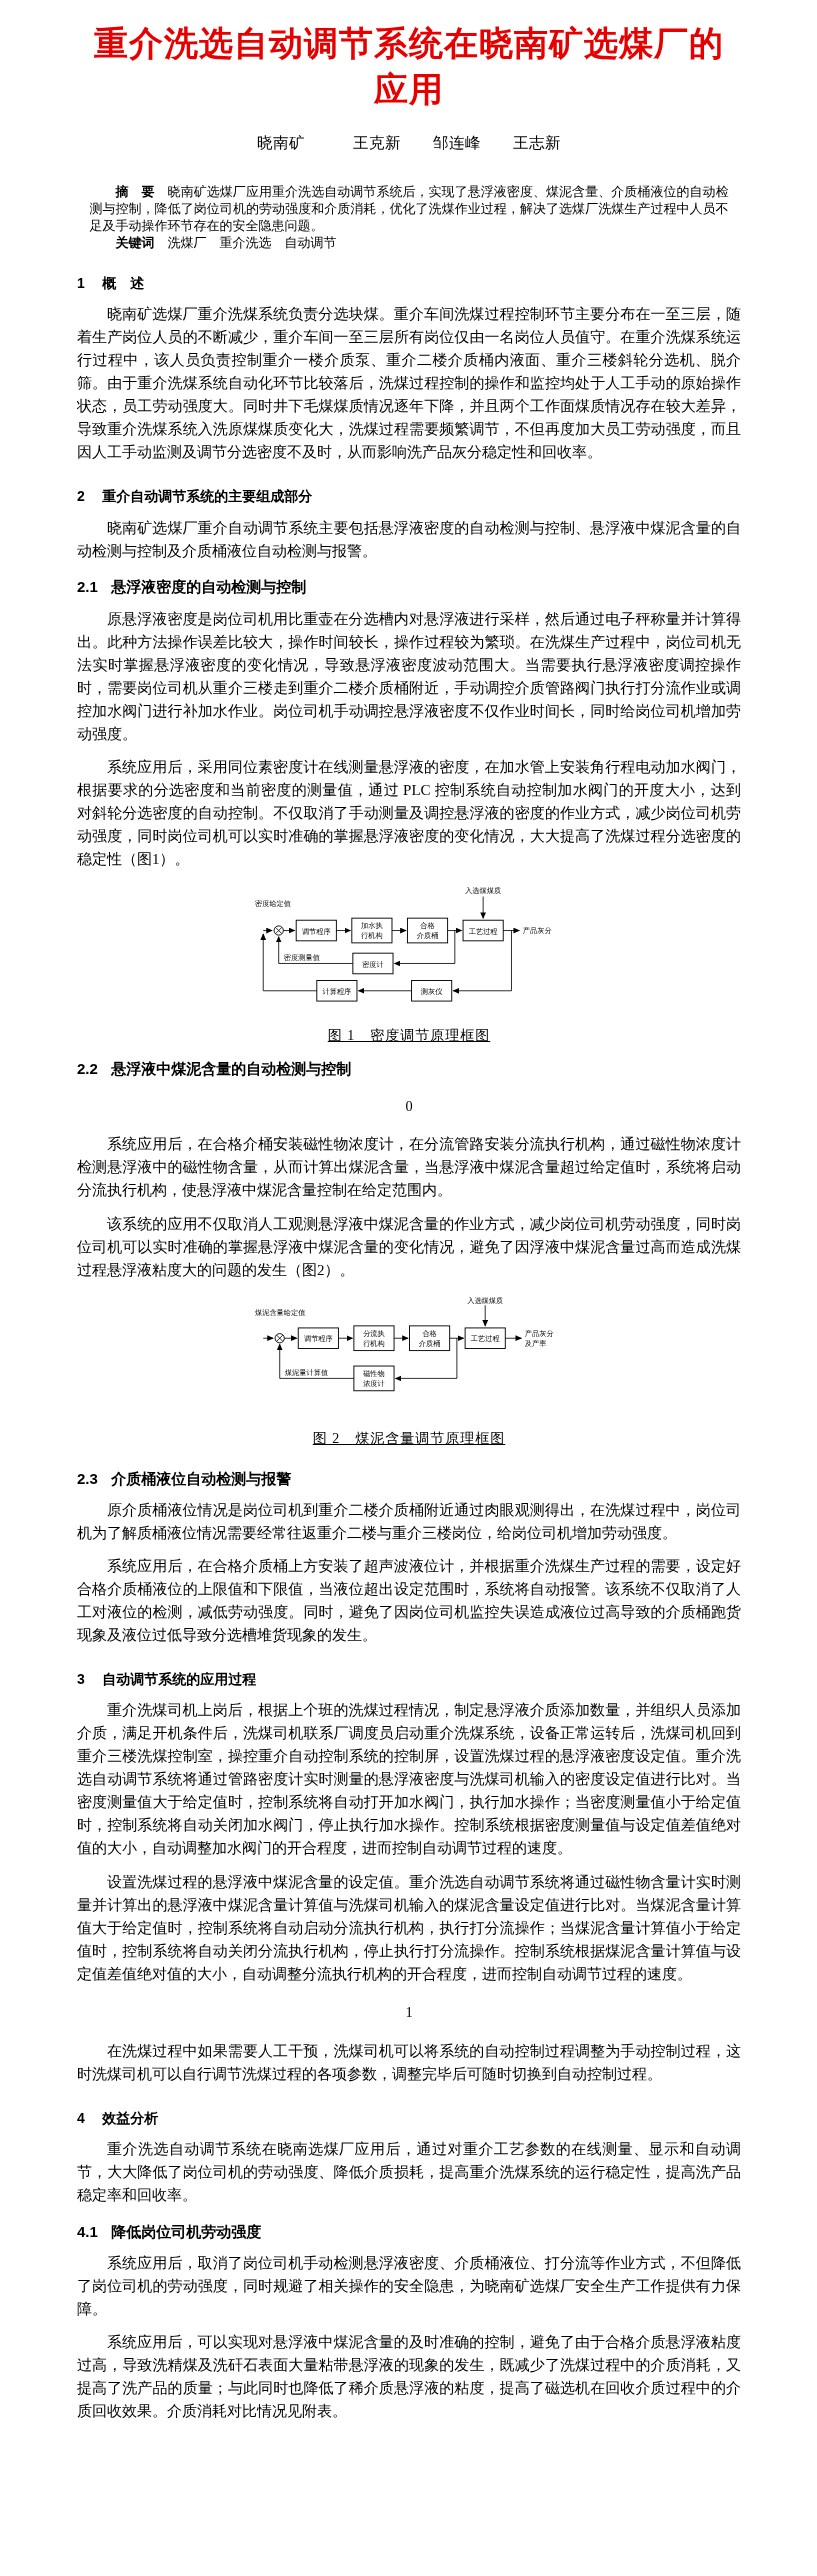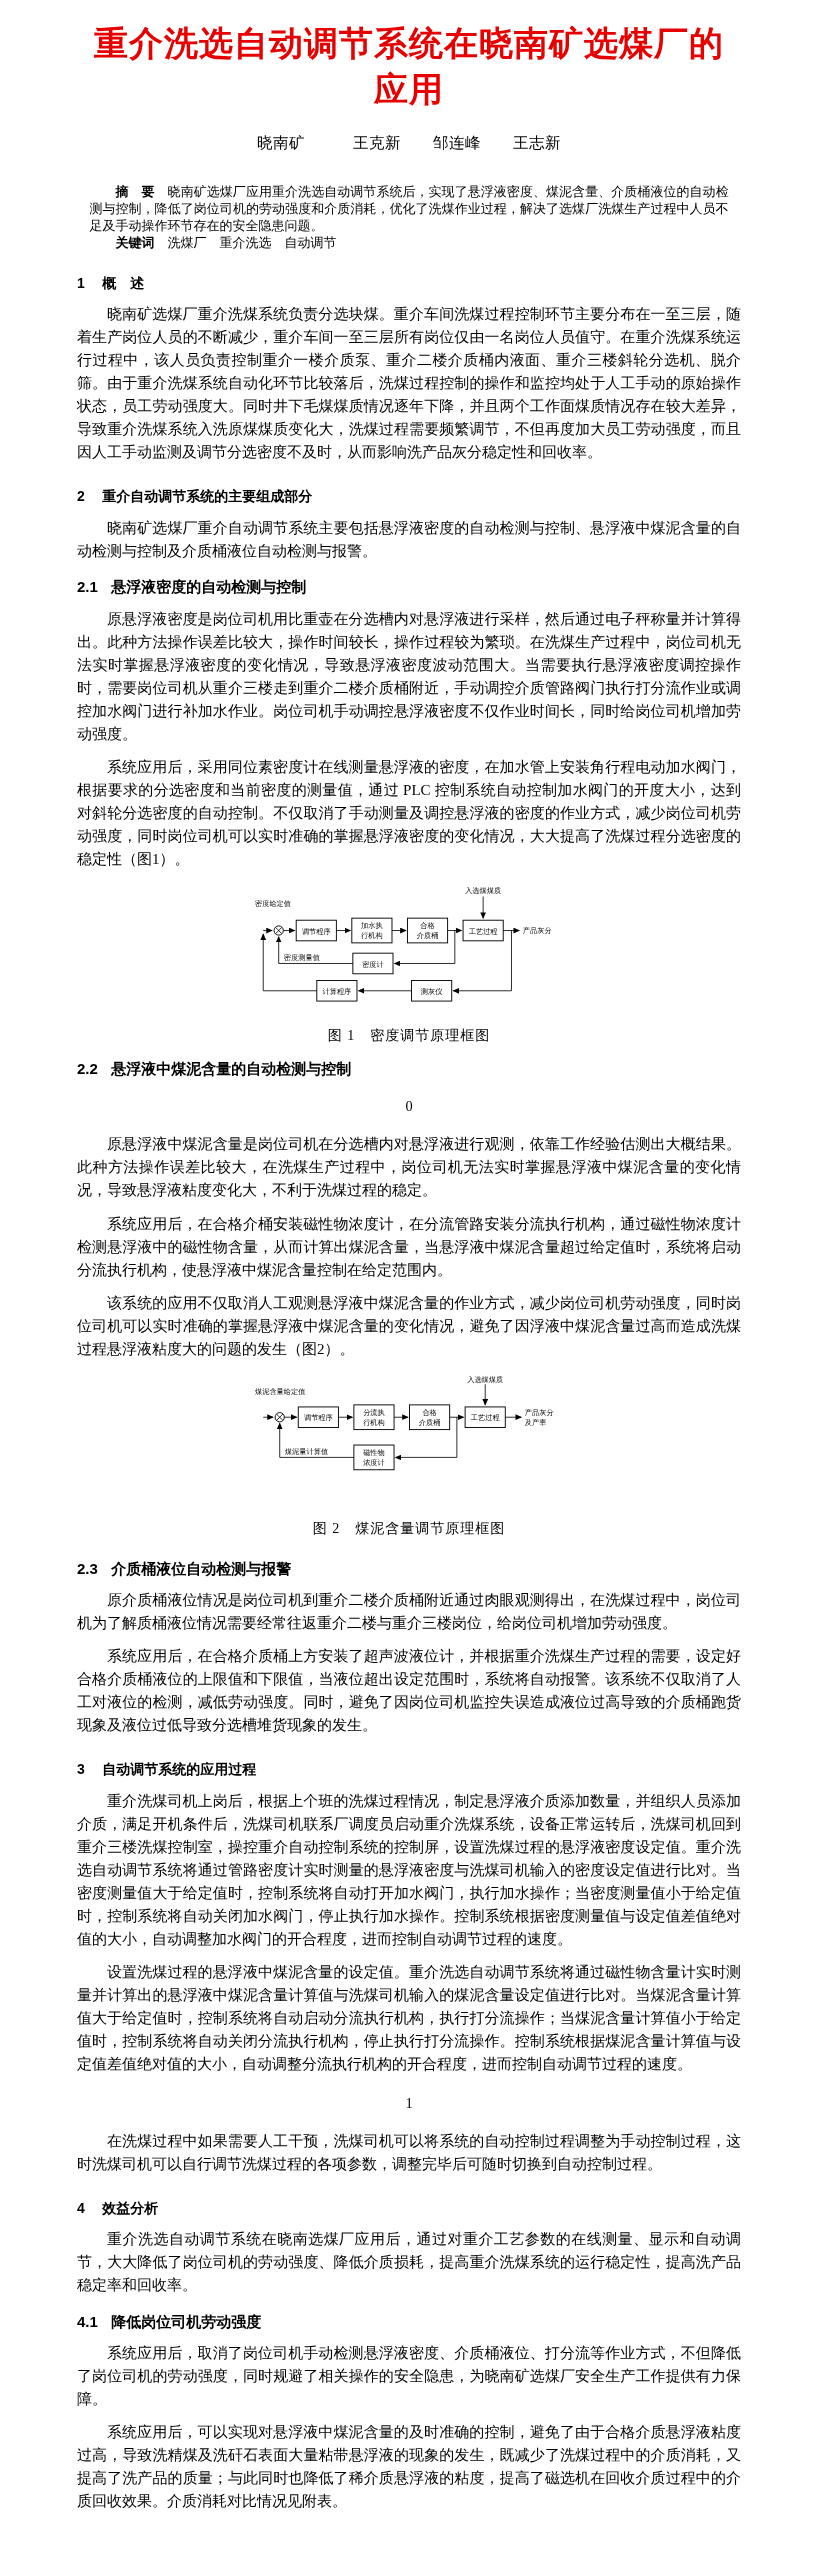--- a/index.html
+++ b/index.html
@@ -24,21 +24,21 @@
   }
   .h-main .num{margin-right:17.5px;}
   .h-sub{
     margin:15.5px 0 0;font-size:15px;font-weight:bold;
     font-family:"Liberation Sans","DejaVu Sans",sans-serif;
   }
   .h-sub .num{margin-right:13.4px;}
   p.body{margin:10.3px 0 0;font-size:15px;line-height:23px;text-align:justify;text-indent:2em;}
   .pagenum{margin:18.5px 0;text-align:center;font-size:14.4px;}
   .figwrap{margin-top:14.4px;text-align:center;}
-  .figcap{margin:15.5px 0 0;text-align:center;font-size:14px;letter-spacing:1px;}
+  .figcap{margin:15.5px 0 0;text-align:center;font-size:14px;letter-spacing:1px;text-decoration:underline;}
   svg{overflow:visible;}
   svg text{font-size:14px;fill:#000;font-family:"Liberation Serif","DejaVu Serif",serif;}
   svg .box{fill:none;stroke:#000;stroke-width:1.8;}
   svg .ln{stroke:#000;stroke-width:1.6;fill:none;}
 </style>
 </head>
 <body>
 
 <div class="page">
 
@@ -107,21 +107,20 @@
       <line class="ln" x1="120" y1="205" x2="16" y2="205"></line>
       <line class="ln" x1="16" y1="205" x2="16" y2="95" marker-end="url(#ah)"></line>
     </svg>
   </div>
   <div class="figcap">图 1　密度调节原理框图</div>
 
   <h3 class="h-sub"><span class="num">2.2</span><span>悬浮液中煤泥含量的自动检测与控制</span></h3>
 
   <div class="pagenum">0</div>
 
-  <p class="body">原悬浮液中煤泥含量是岗位司机在分选槽内对悬浮液进行观测，依靠工作经验估测出大概结果。此种方法操作误差比较大，在洗煤生产过程中，岗位司机无法实时掌握悬浮液中煤泥含量的变化情况，导致悬浮液粘度变化大，不利于洗煤过程的稳定。</p>
   <p class="body">系统应用后，在合格介桶安装磁性物浓度计，在分流管路安装分流执行机构，通过磁性物浓度计检测悬浮液中的磁性物含量，从而计算出煤泥含量，当悬浮液中煤泥含量超过给定值时，系统将启动分流执行机构，使悬浮液中煤泥含量控制在给定范围内。</p>
   <p class="body">该系统的应用不仅取消人工观测悬浮液中煤泥含量的作业方式，减少岗位司机劳动强度，同时岗位司机可以实时准确的掌握悬浮液中煤泥含量的变化情况，避免了因浮液中煤泥含量过高而造成洗煤过程悬浮液粘度大的问题的发生（图2）。</p>
 
   <div class="figwrap">
     <svg width="309" height="103" viewBox="0 0 600 200">
       <text x="0" y="36">煤泥含量给定值</text>
       <line class="ln" x1="16" y1="82" x2="35" y2="82" marker-end="url(#ah)"></line>
       <circle class="box" cx="48" cy="82" r="9"></circle>
       <line class="ln" x1="42" y1="76" x2="54" y2="88"></line>
       <line class="ln" x1="54" y1="76" x2="42" y2="88"></line>
@@ -147,21 +146,21 @@
       <line class="ln" x1="392" y1="82" x2="392" y2="160"></line>
       <line class="ln" x1="392" y1="160" x2="273" y2="160" marker-end="url(#ah)"></line>
       <rect class="box" x="192" y="136" width="78" height="48"></rect>
       <text x="231" y="156" text-anchor="middle">磁性物</text>
       <text x="231" y="175" text-anchor="middle">浓度计</text>
       <line class="ln" x1="192" y1="160" x2="48" y2="160"></line>
       <line class="ln" x1="48" y1="160" x2="48" y2="94" marker-end="url(#ah)"></line>
       <text x="58" y="154">煤泥量计算值</text>
     </svg>
   </div>
-  <div class="figcap" style="margin-top:40px;">图 2　煤泥含量调节原理框图</div>
+  <div class="figcap" style="margin-top:29px;">图 2　煤泥含量调节原理框图</div>
 
   <h3 class="h-sub" style="margin-top:21.6px;"><span class="num">2.3</span><span>介质桶液位自动检测与报警</span></h3>
   <p class="body">原介质桶液位情况是岗位司机到重介二楼介质桶附近通过肉眼观测得出，在洗煤过程中，岗位司机为了解质桶液位情况需要经常往返重介二楼与重介三楼岗位，给岗位司机增加劳动强度。</p>
   <p class="body">系统应用后，在合格介质桶上方安装了超声波液位计，并根据重介洗煤生产过程的需要，设定好合格介质桶液位的上限值和下限值，当液位超出设定范围时，系统将自动报警。该系统不仅取消了人工对液位的检测，减低劳动强度。同时，避免了因岗位司机监控失误造成液位过高导致的介质桶跑货现象及液位过低导致分选槽堆货现象的发生。</p>
 
   <h2 class="h-main"><span class="num">3</span><span>自动调节系统的应用过程</span></h2>
   <p class="body">重介洗煤司机上岗后，根据上个班的洗煤过程情况，制定悬浮液介质添加数量，并组织人员添加介质，满足开机条件后，洗煤司机联系厂调度员启动重介洗煤系统，设备正常运转后，洗煤司机回到重介三楼洗煤控制室，操控重介自动控制系统的控制屏，设置洗煤过程的悬浮液密度设定值。重介洗选自动调节系统将通过管路密度计实时测量的悬浮液密度与洗煤司机输入的密度设定值进行比对。当密度测量值大于给定值时，控制系统将自动打开加水阀门，执行加水操作；当密度测量值小于给定值时，控制系统将自动关闭加水阀门，停止执行加水操作。控制系统根据密度测量值与设定值差值绝对值的大小，自动调整加水阀门的开合程度，进而控制自动调节过程的速度。</p>
   <p class="body">设置洗煤过程的悬浮液中煤泥含量的设定值。重介洗选自动调节系统将通过磁性物含量计实时测量并计算出的悬浮液中煤泥含量计算值与洗煤司机输入的煤泥含量设定值进行比对。当煤泥含量计算值大于给定值时，控制系统将自动启动分流执行机构，执行打分流操作；当煤泥含量计算值小于给定值时，控制系统将自动关闭分流执行机构，停止执行打分流操作。控制系统根据煤泥含量计算值与设定值差值绝对值的大小，自动调整分流执行机构的开合程度，进而控制自动调节过程的速度。</p>
 
   <div class="pagenum">1</div>

